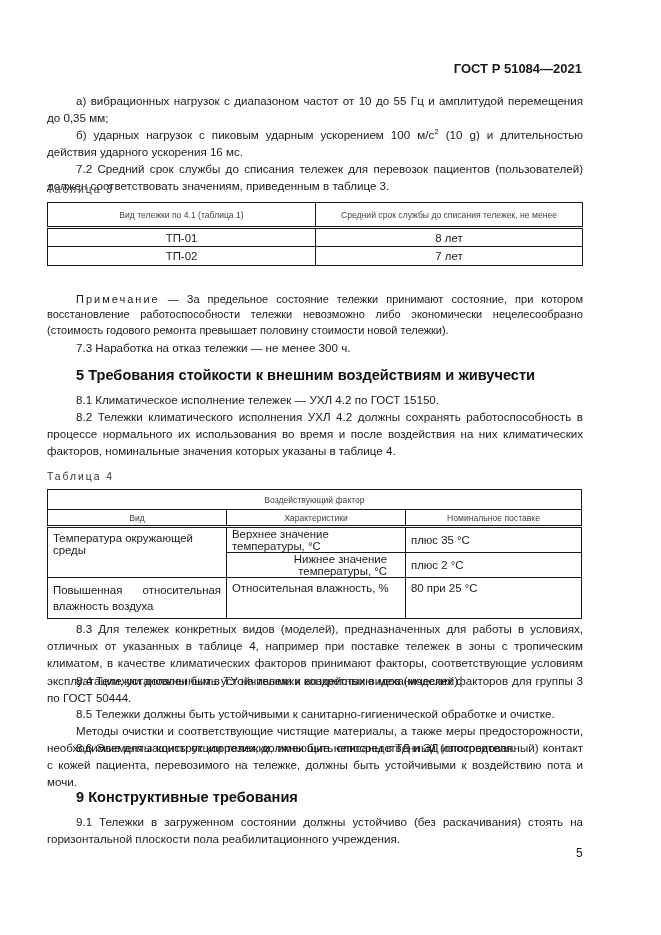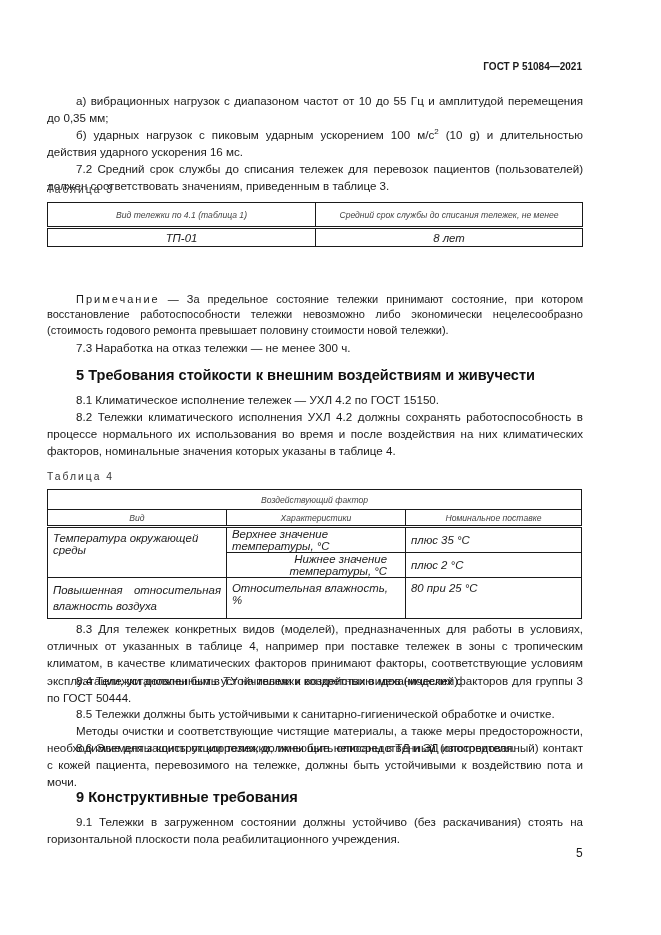--- a/index.html
+++ b/index.html
@@ -2,36 +2,36 @@
 <html><head>
 <meta charset="utf-8">
 <style>
   html, body { margin: 0; padding: 0; background: #ffffff; }
   body {
     width: 661px; height: 935px; position: relative; overflow: hidden;
     font-family: "Liberation Sans", sans-serif; color: #1a1a1a;
   }
   .doc-code {
     position: absolute; top: 61px; right: 79px;
-    font-weight: bold; font-size: 10px; letter-spacing: 0px; padding-left: 8px;
+    font-weight: bold; font-size: 13px; letter-spacing: 0px; padding-left: 8px;
   }
   .p {
     position: absolute; left: 47px; width: 536px;
     font-size: 11.6px; line-height: 17.2px; text-align: justify;
   }
   .p .ind { display: inline-block; width: 29px; }
   .cap {
     position: absolute; left: 47px; font-size: 10.3px; letter-spacing: 2px; color: #333;
   }
   .h {
     position: absolute; left: 76px; font-weight: bold; font-size: 14.6px; color: #111;
   }
   .sup { font-size: 8px; vertical-align: super; line-height: 0; }
   table { border-collapse: collapse; position: absolute; }
-  td, th { border: 1px solid #1a1a1a; padding: 0; font-weight: normal; font-style: italic; }
+  td, th { border: 1px solid #1a1a1a; padding: 0; font-weight: normal; }
   .hdr { font-size: 8.6px; color: #444; text-align: center; }
   .dbl { border-bottom: 3px double #1a1a1a; }
   .cell { font-size: 11.4px; }
   .note-label { letter-spacing: 2px; }
   .page-num { position: absolute; left: 576px; top: 846px; font-size: 12px; }
 </style>
 </head>
 <body>
 
 <div>
@@ -48,20 +48,24 @@
 
   <table style="left:47px; top:202px; width:536px;">
     <tbody>
         <tr style="height:25px;">
       <th class="hdr dbl" style="width:267px;">Вид тележки по 4.1 (таблица 1)</th>
       <th class="hdr dbl">Средний срок службы до списания тележек, не менее</th>
     </tr>
     <tr style="height:19px;">
       <td class="cell" style="text-align:center;">ТП-01</td>
       <td class="cell" style="text-align:center;">8 лет</td>
+    </tr>
+    <tr style="height:19px;">
+      <td class="cell" style="text-align:center;">ТП-02</td>
+      <td class="cell" style="text-align:center;">7 лет</td>
     </tr>
   </tbody>
     </table>
 
   <div class="p" style="top:292px; font-size:11px; line-height:15.4px;"><span class="ind"></span><span class="note-label">Примечание</span><span> — За предельное состояние тележки принимают состояние, при котором восстановление работоспособности тележки невозможно либо экономически нецелесообразно (стоимость годового ремонта превышает половину стоимости новой тележки).</span></div>
 
   <div class="p" style="top:339px;"><span class="ind"></span><span>7.3  Наработка на отказ тележки — не менее 300 ч.</span></div>
 
   <div class="h" style="top:367px;">5  Требования стойкости к внешним воздействиям и живучести</div>
 

